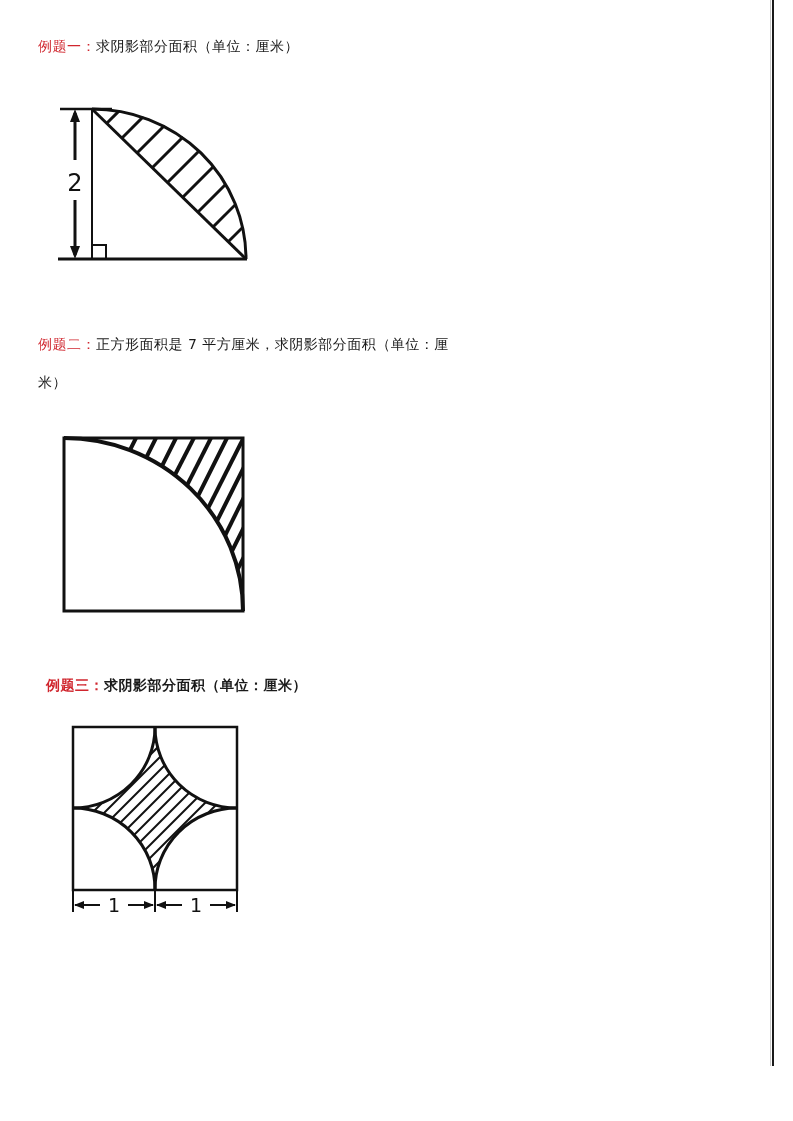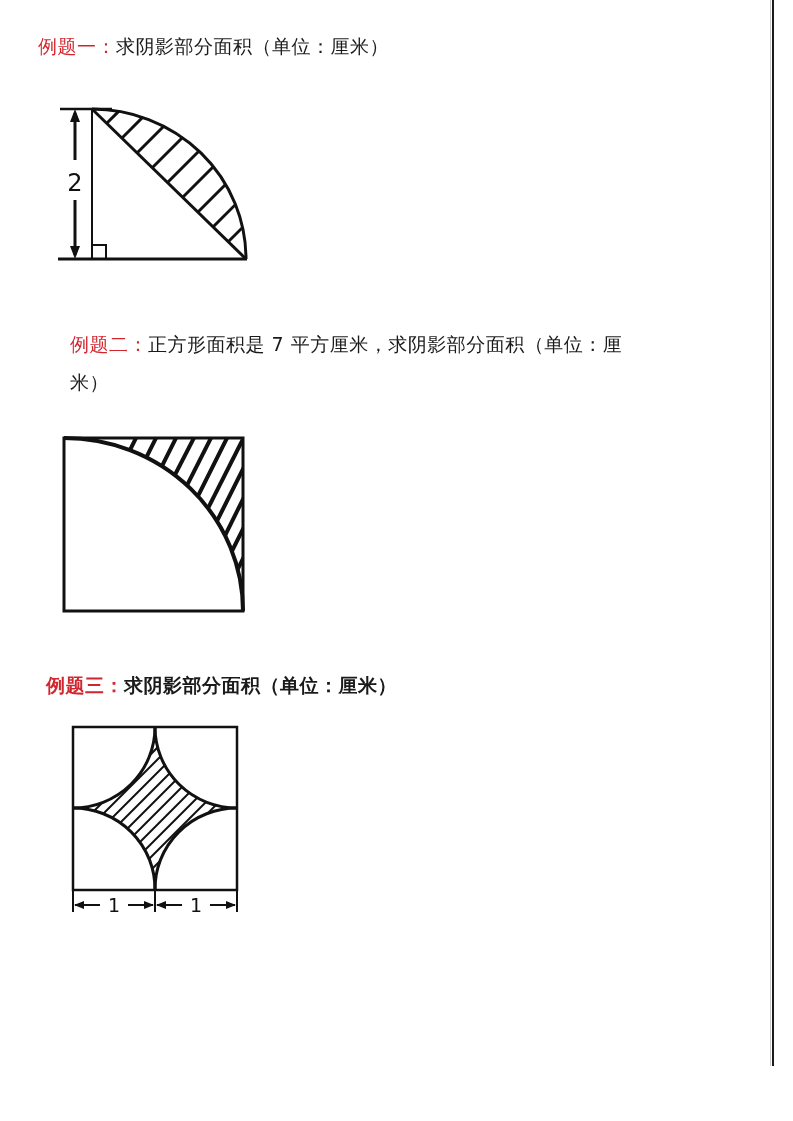--- a/index.html
+++ b/index.html
@@ -1,18 +1,18 @@
 <!DOCTYPE html>
 <html><head>
 <meta charset="utf-8">
 <style>
   html, body { margin:0; padding:0; background:#ffffff; }
   body { width:793px; height:1121px; position:relative; overflow:hidden;
          font-family:"DejaVu Sans", "Liberation Sans", sans-serif; color:#1a1a1a; }
-  .q { position:absolute; font-size:19px; line-height:38px; letter-spacing:0.5px; }
+  .q { position:absolute; font-size:14px; line-height:38px; letter-spacing:0.5px; }
   .q .label { color:#d0262e; }
   .fig { position:absolute; }
   .rule { position:absolute; left:772px; top:0; width:2px; height:1066px; background:#1a1a1a; }
   .rule-shadow { position:absolute; left:770px; top:0; width:1px; height:1066px; background:#c8c8c8; }
 </style>
 </head>
 <body>
 
 <div class="rule-shadow"></div>
 <div class="rule"></div>
@@ -47,21 +47,21 @@
 
   <path d="M92,245 L106,245 L106,259" fill="none" stroke="#111" stroke-width="2"></path>
 
   <line x1="75" y1="113" x2="75" y2="160" stroke="#111" stroke-width="3"></line>
   <line x1="75" y1="200" x2="75" y2="255" stroke="#111" stroke-width="3"></line>
   <path d="M75,109 L70,122 L80,122 Z" fill="#111"></path>
   <path d="M75,259 L70,246 L80,246 Z" fill="#111"></path>
   <text x="75" y="191" font-size="24" text-anchor="middle" fill="#111" font-family="DejaVu Sans, sans-serif">2</text>
 </svg>
 
-<div class="q" style="left:38px; top:325px; width:680px;margin-left:32px;">
+<div class="q" style="left:38px; top:325px; width:680px;">
   <div><span class="label">例题二：</span><span>正方形面积是 7 平方厘米，求阴影部分面积（单位：厘</span></div>
   <div>米）</div>
 </div>
 
 <svg class="fig" style="left:55px; top:425px;" width="200" height="195" viewBox="55 425 200 195">
   <defs>
     <clipPath id="corner2">
       <path d="M64,438 A179,173 0 0 1 243,611 L243,438 Z"></path>
     </clipPath>
   </defs>

